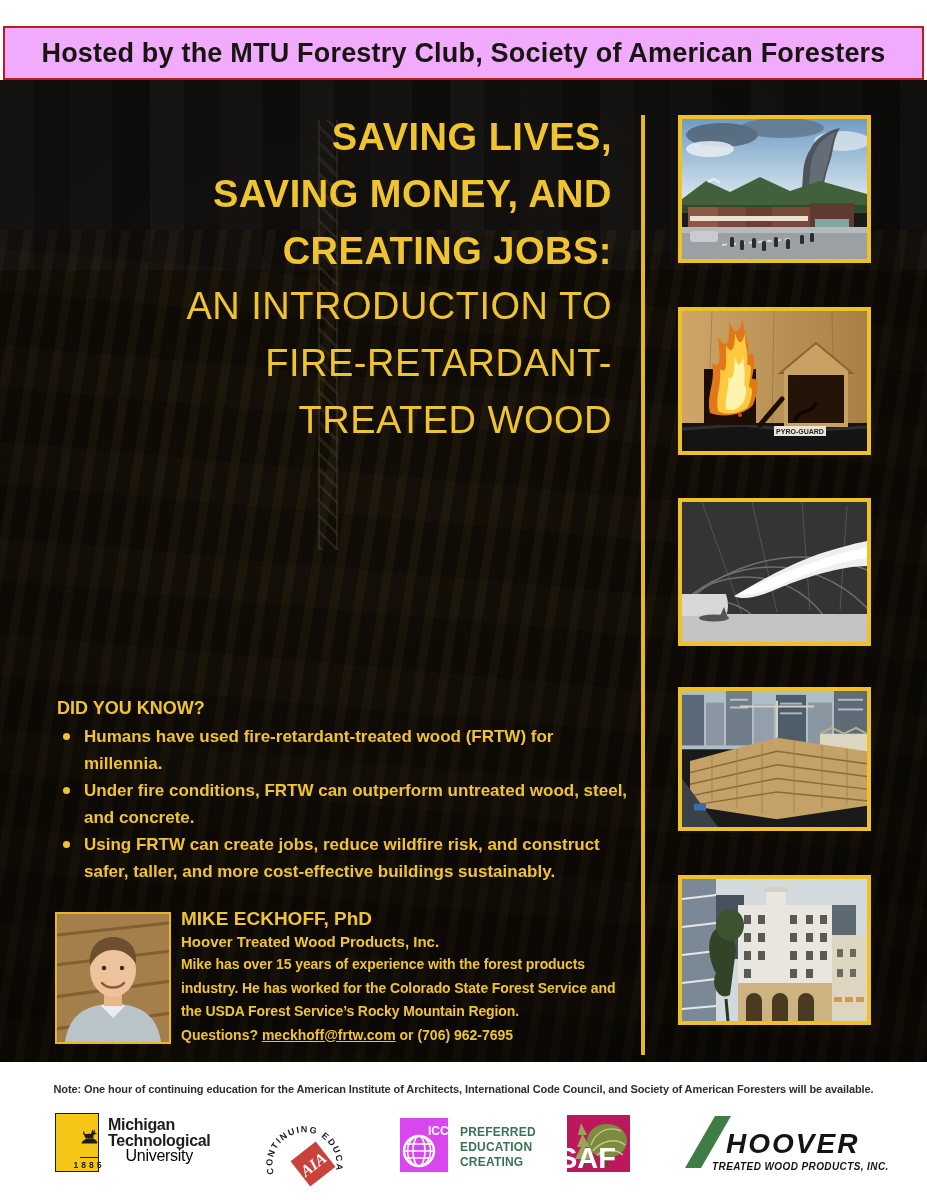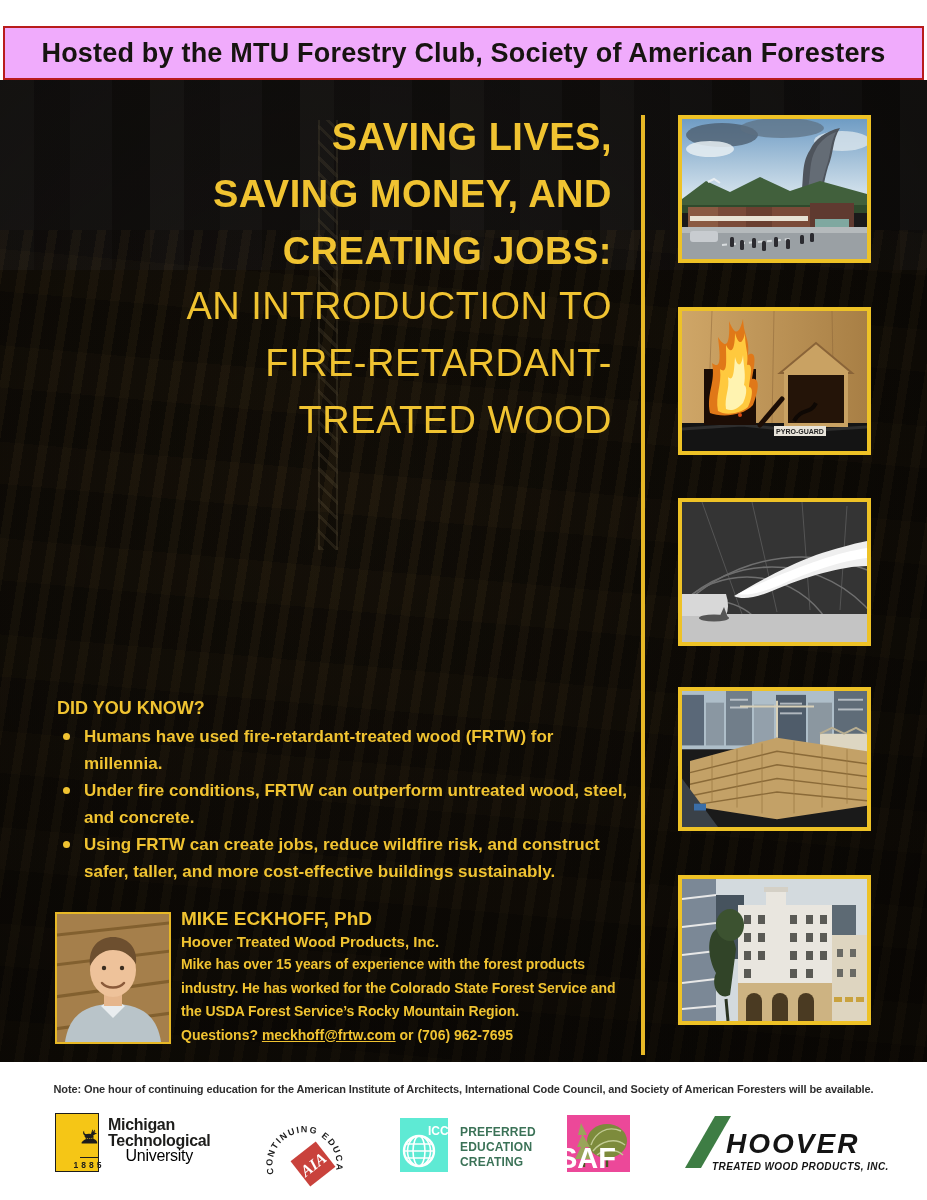--- a/index.html
+++ b/index.html
@@ -72,26 +72,26 @@
   .mtu-mark{position:absolute;left:55px;top:5px;width:44px;height:59px;background:#f5c616;
     border:1px solid #1c1c1c;box-sizing:border-box;padding-left:24px;}
   .mtu-mark svg{display:block;width:100%;height:43px;}
   .mtu-year{height:13px;border-top:1px solid #1c1c1c;display:flex;align-items:center;
     justify-content:center;font-weight:bold;font-size:8.5px;letter-spacing:3px;color:#1c1c1c;}
   .mtu-text{position:absolute;left:108px;top:9px;}
   .mtu-l1,.mtu-l2{font-weight:bold;font-size:16px;line-height:15.5px;color:#1d1d1b;letter-spacing:-.3px;}
   .mtu-l3{font-size:16px;line-height:16px;color:#000000;letter-spacing:-.3px;text-align:center;}
 
   .aia-mark{position:absolute;left:266px;top:4px;width:78px;height:80px;}
-  .icc-mark{position:absolute;left:400px;top:10px;width:48px;height:54px;background:#5eead4;}
+  .icc-mark{position:absolute;left:400px;top:10px;width:48px;height:54px;background:#d946ef;}
   .icc-mark svg{display:block;width:100%;height:100%;}
   .icc-text{position:absolute;left:460px;top:17px;}
   .icc-text div{font-weight:bold;font-size:12px;line-height:15px;color:#3b7257;letter-spacing:.2px;}
 
-  .saf-mark{position:absolute;left:567px;top:7px;width:63px;height:57px;background:#ec4899;}
+  .saf-mark{position:absolute;left:567px;top:7px;width:63px;height:57px;background:#be185d;}
   .saf-mark svg{display:block;width:100%;height:100%;overflow:visible;}
   .saf-label{position:absolute;left:-9px;bottom:-3px;font-weight:bold;font-size:29px;
     color:#ffffff;letter-spacing:0px;}
 
   .hoover-mark{position:absolute;left:686px;top:8px;width:220px;height:70px;}
   .hoover-slash{position:absolute;left:14px;top:0px;width:16px;height:52px;
     background:#3e7d44;transform:skewX(-30deg);}
   .hoover-name{position:absolute;left:40px;top:12px;font-weight:bold;font-style:italic;
     font-size:28px;letter-spacing:2px;color:#141414;}
   .hoover-tagline{position:absolute;left:26px;top:45px;font-weight:bold;font-style:italic;

